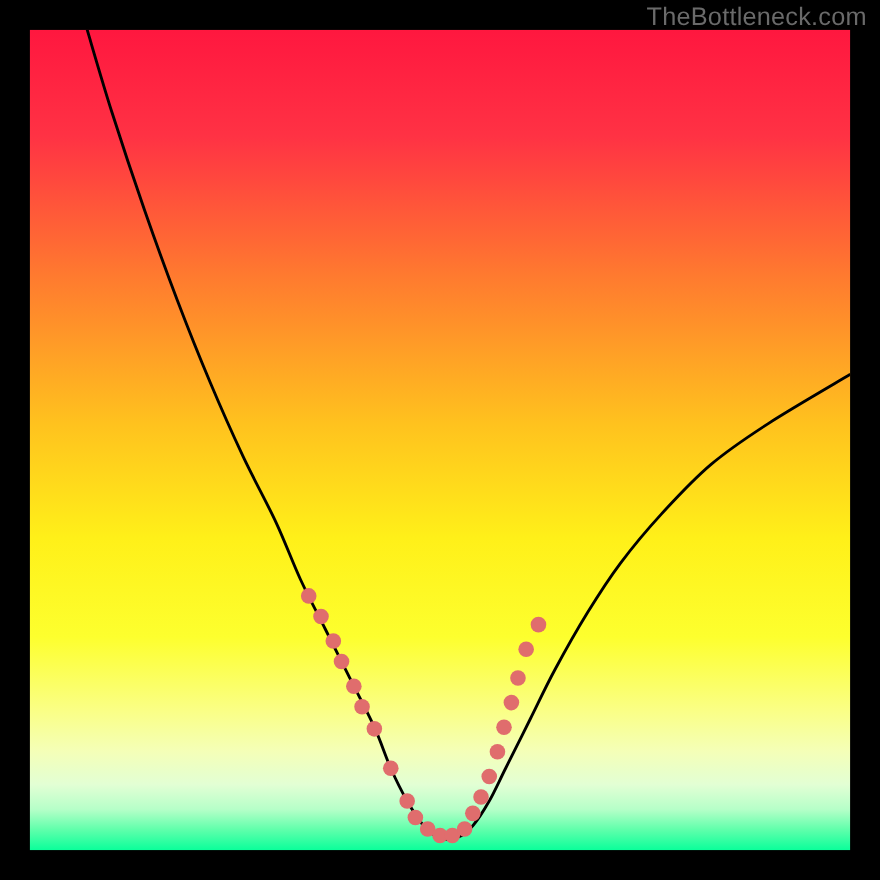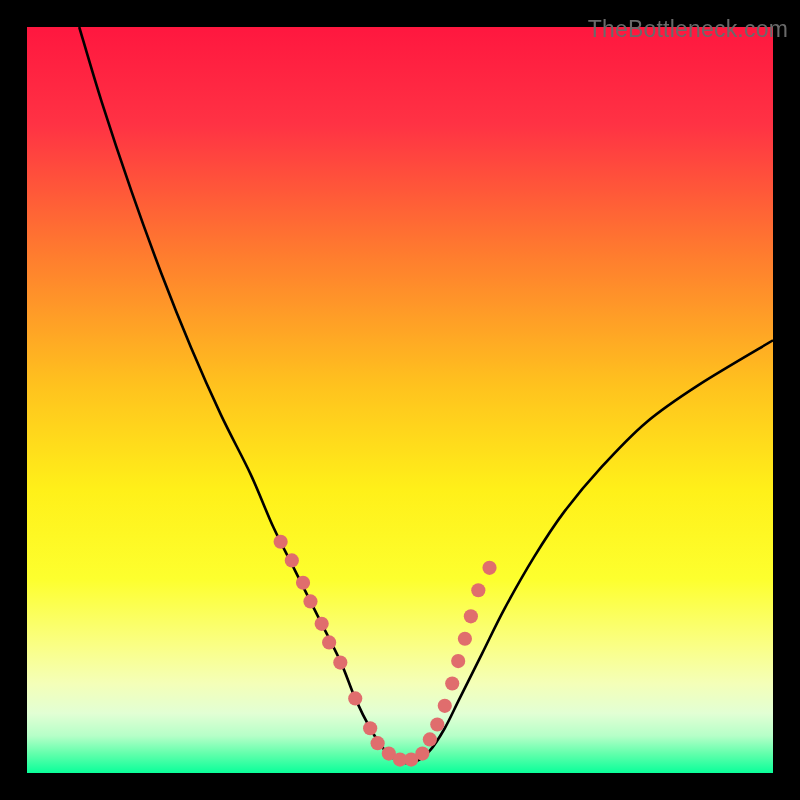--- a/index.html
+++ b/index.html
@@ -28,21 +28,21 @@
   }
   .gradient {
     position: absolute;
     left: 0;
     top: 0;
     width: 100%;
     height: 100%;
   }
   .watermark {
     position: absolute;
-    top: 16px;
+    top: 2px;
     right: 12px;
     color: #6a6a6a;
     font-size: 23px;
     font-weight: 500;
     letter-spacing: 0.2px;
   }
   svg.curve {
     position: absolute;
     left: 0;
     top: 0;

